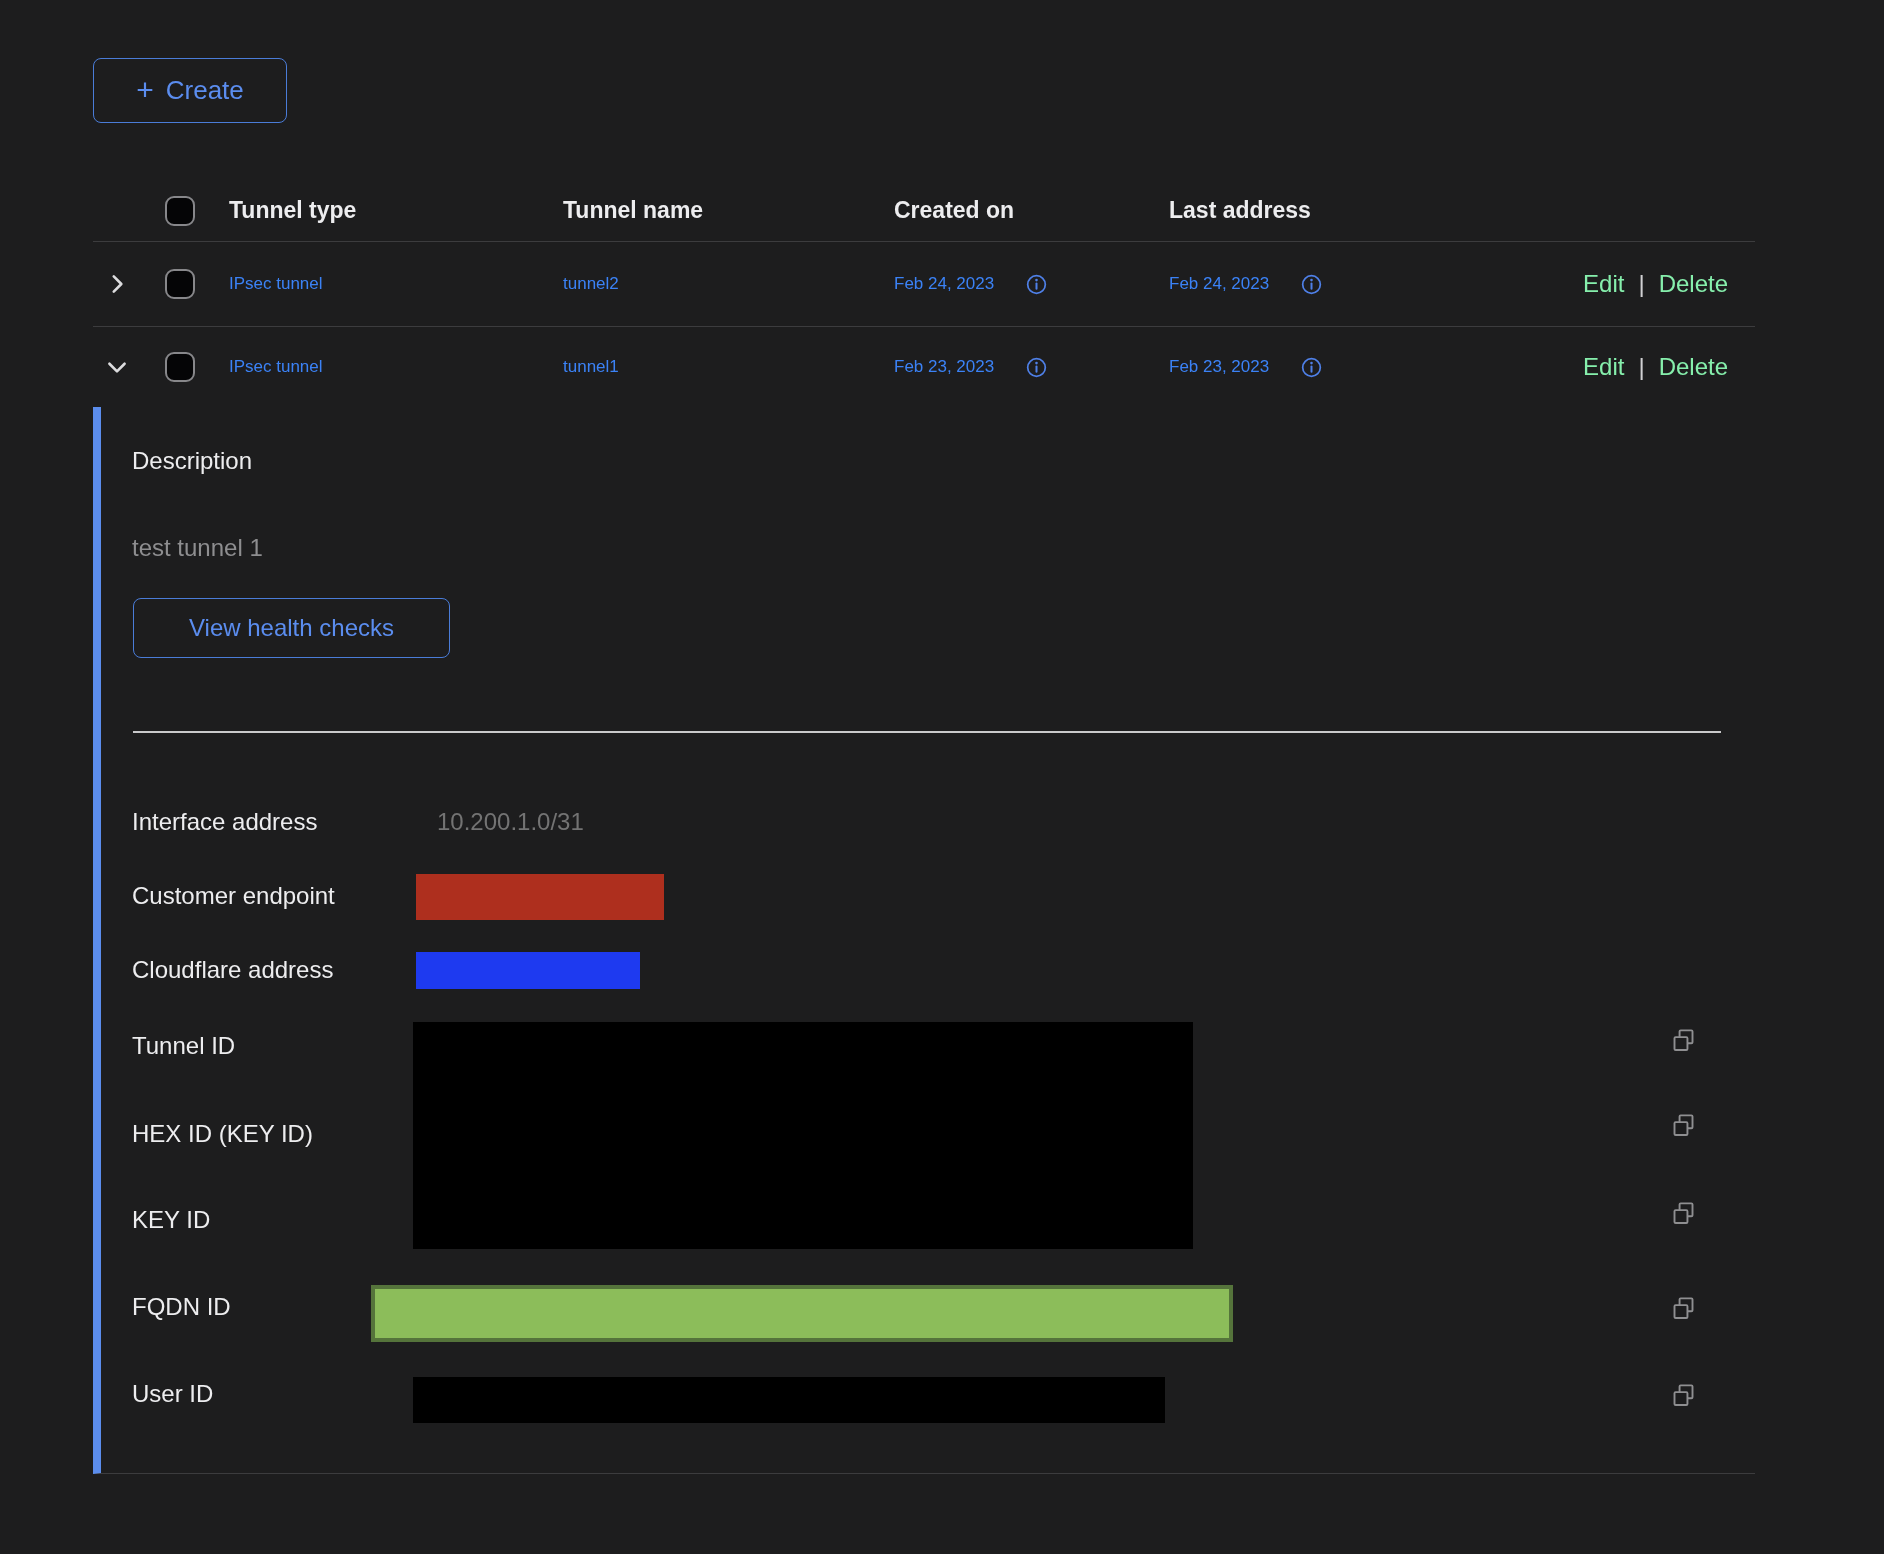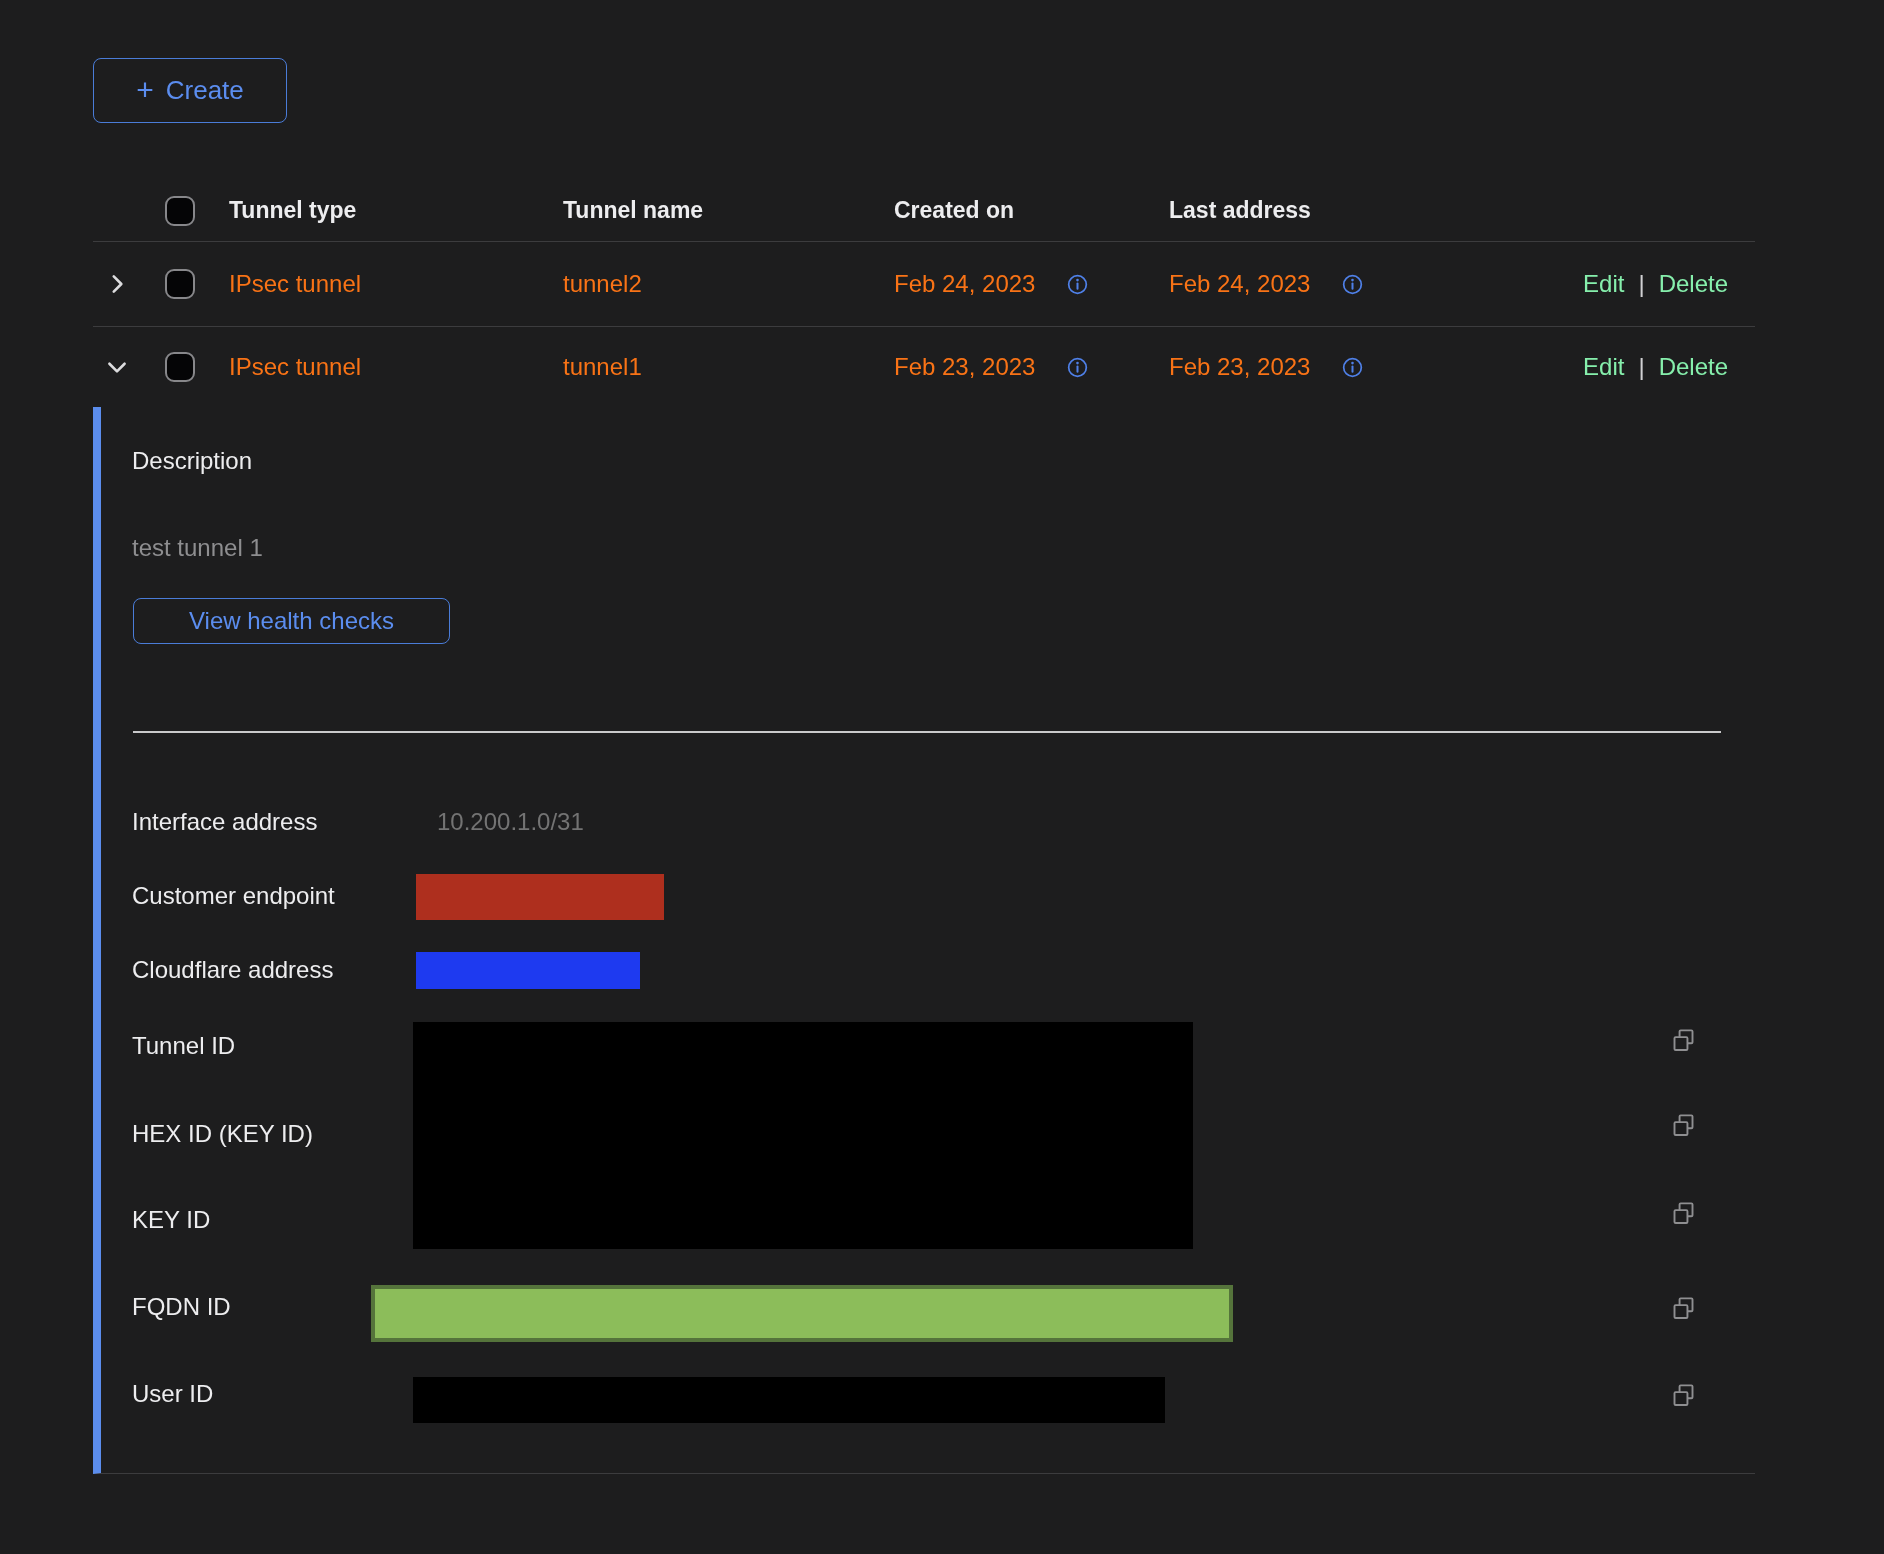--- a/index.html
+++ b/index.html
@@ -26,21 +26,21 @@
   .tbl { margin-top:57px; width:1662px; }
   .trow {
     display:grid;
     grid-template-columns:48px 88px 334px 331px 275px 352px 1fr;
     align-items:center;
     padding-right:27px;
   }
   .thead { height:62px; font-weight:700; font-size:23px; color:#ededef; border-bottom:1px solid #3c3c3e; }
   .tr1 { height:85px; border-bottom:1px solid #3c3c3e; }
   .tr2 { height:80px; }
-  .cell { font-size:24px; color:#f97316; }
+  .cell { font-size:17px; color:#3b82f6; }
   .chev { justify-self:center; display:flex; align-items:center; cursor:pointer; background:none; border:none; padding:4px; }
   .cbx {
     width:30px; height:30px; margin-left:24px;
     border:2px solid #87878a; border-radius:9px;
     background:#050506; cursor:pointer; appearance:none; -webkit-appearance:none;
   }
   .datecell { display:flex; align-items:center; gap:31px; }
   .info-ic { display:inline-flex; cursor:pointer; }
   .actions { justify-self:end; display:flex; align-items:center; gap:14px; font-size:24px; }
   .lnk { color:#86efac; text-underline-offset:7px; cursor:pointer; }
@@ -49,21 +49,21 @@
   
   .panel {
     position:relative; width:1662px; height:1067px;
     border-left:8px solid #5b8ded;
     border-bottom:1px solid #3c3c3e;
   }
   .desc-label { position:absolute; left:31px; top:40px; font-size:24px; font-weight:500; color:#ededef; }
   .desc-value { position:absolute; left:31px; top:127px; font-size:24px; color:#8e8e90; }
   .health-btn {
     position:absolute; left:32px; top:191px;
-    width:317px; height:46px;
+    width:317px; height:60px;
     background:transparent; border:1.5px solid #4a7cd8; border-radius:8px;
     color:#5b8def; font-size:24px; font-family:inherit; cursor:pointer;
   }
   .panel-divider { position:absolute; left:32px; top:324px; width:1588px; height:0; border-top:2px solid #c9c9cb; }
 
   .f-label { position:absolute; left:31px; font-size:24px; color:#ededef; white-space:nowrap; }
   .f-value { position:absolute; left:336px; font-size:24px; color:#737373; }
   .redact { position:absolute; }
   .r-red   { left:315px; top:467px; width:248px; height:46px; }
   .r-blue  { left:315px; top:545px; width:224px; height:37px; }

